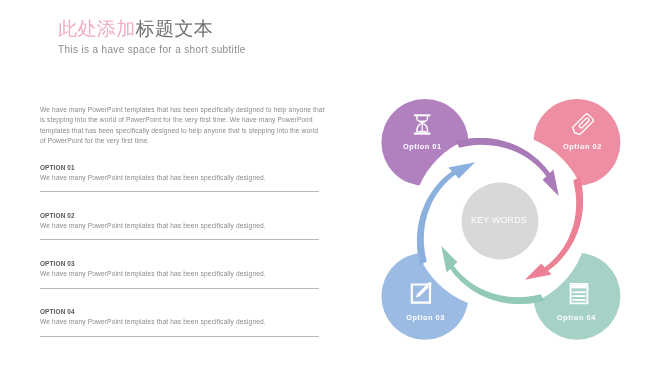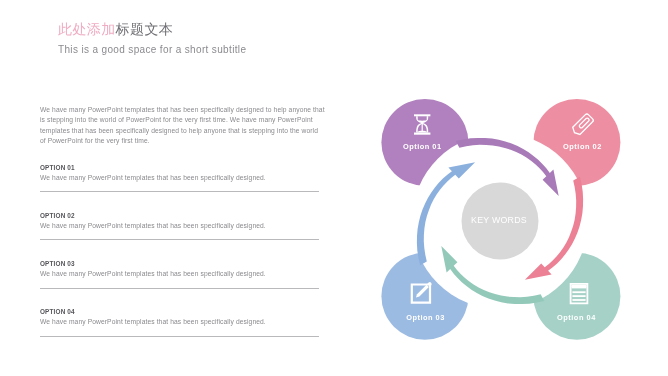--- a/index.html
+++ b/index.html
@@ -1,21 +1,21 @@
 <!DOCTYPE html>
 <html><head>
 <meta charset="utf-8">
 <title>Slide</title>
 <style>
   html,body{margin:0;padding:0;background:#ffffff;}
   body{width:668px;height:376px;overflow:hidden;
        font-family:"Liberation Sans","DejaVu Sans",sans-serif;
        -webkit-font-smoothing:antialiased;}
   #slide{position:relative;width:668px;height:376px;background:#fff;}
-  #title{position:absolute;left:58px;top:18px;font-size:14px;letter-spacing:.4px;
+  #title{position:absolute;left:58px;top:18px;font-size:19px;letter-spacing:.4px;
          white-space:nowrap;line-height:22px;}
   #title .pink{color:#efacc2;}
   #title .gray{color:#6f6f74;}
   #subtitle{position:absolute;left:58px;top:44px;font-size:10px;color:#8b8b90;
             letter-spacing:.35px;white-space:nowrap;}
 
   
   #intro{position:absolute;left:40px;top:105px;width:285px;font-size:6.7px;
          line-height:10.3px;color:#8a8a8f;letter-spacing:.1px;}
   .optblock{position:absolute;left:40px;width:278.5px;}
@@ -38,21 +38,21 @@
   #hub-label{fill:#ffffff;font-size:8.8px;text-anchor:middle;letter-spacing:.25px;}
   .nlabel{fill:#ffffff;font-size:7.4px;font-weight:bold;text-anchor:middle;letter-spacing:.52px;}
 </style>
 </head>
 <body>
 
 <div id="slide">
   <div id="title">
     <span class="pink">此处添加</span><span class="gray">标题文本</span>
   </div>
-  <div id="subtitle">This is a good space for a short subtitle</div>
+  <div id="subtitle">This is a have space for a short subtitle</div>
   <div id="intro">We have many PowerPoint templates that has been specifically designed to help anyone that is stepping into the world of PowerPoint for the very first time. We have many PowerPoint templates that has been specifically designed to help anyone that is stepping into the world of PowerPoint for the very first time.</div>
 
   <div class="optblock" style="top:164px">
     <div class="opt-h">OPTION 01</div>
     <div class="opt-t">We have many PowerPoint templates that has been specifically designed.</div>
   </div>
   <div class="opt-rule" style="top:191px"></div>
 
   <div class="optblock" style="top:212px">
     <div class="opt-h">OPTION 02</div>

